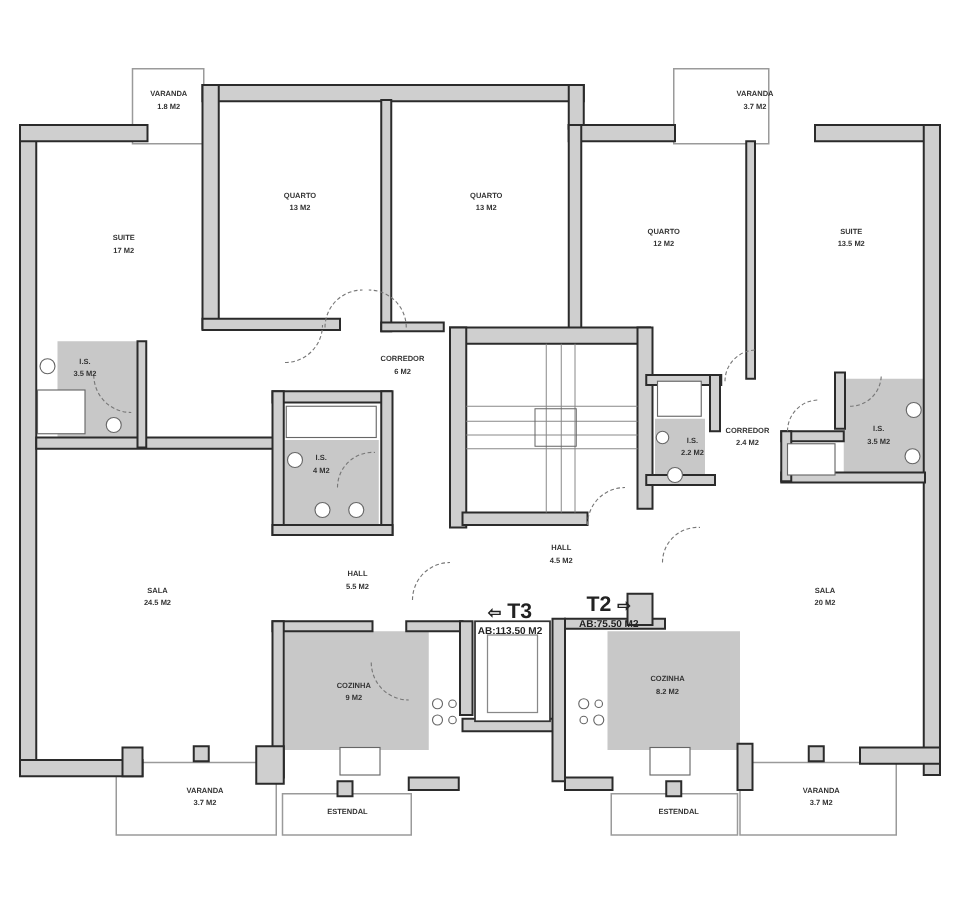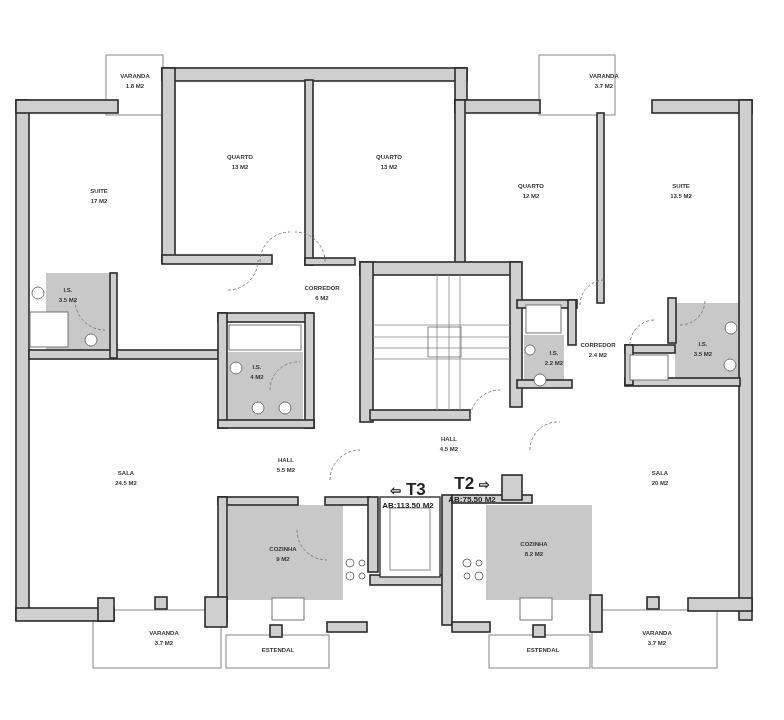--- a/index.html
+++ b/index.html
@@ -246,16 +246,16 @@
 </div>
 <div class="lbl" style="left:657px;top:638px;">
   <span>VARANDA</span>
   <span>3.7 M2</span>
 </div>
 
 <div class="unit" style="left:408px;top:462px;">
   <div class="name"><span class="arrow">⇦</span> <span>T3</span></div>
   <div class="area">AB:113.50 M2</div>
 </div>
-<div class="unit" style="left:472px;top:456px;text-align:center;">
+<div class="unit" style="left:487px;top:456px;text-align:center;">
   <div class="name"><span>T2</span> <span class="arrow">⇨</span></div>
   <div class="area">AB:75.50 M2</div>
 </div>
 
 </body></html>

